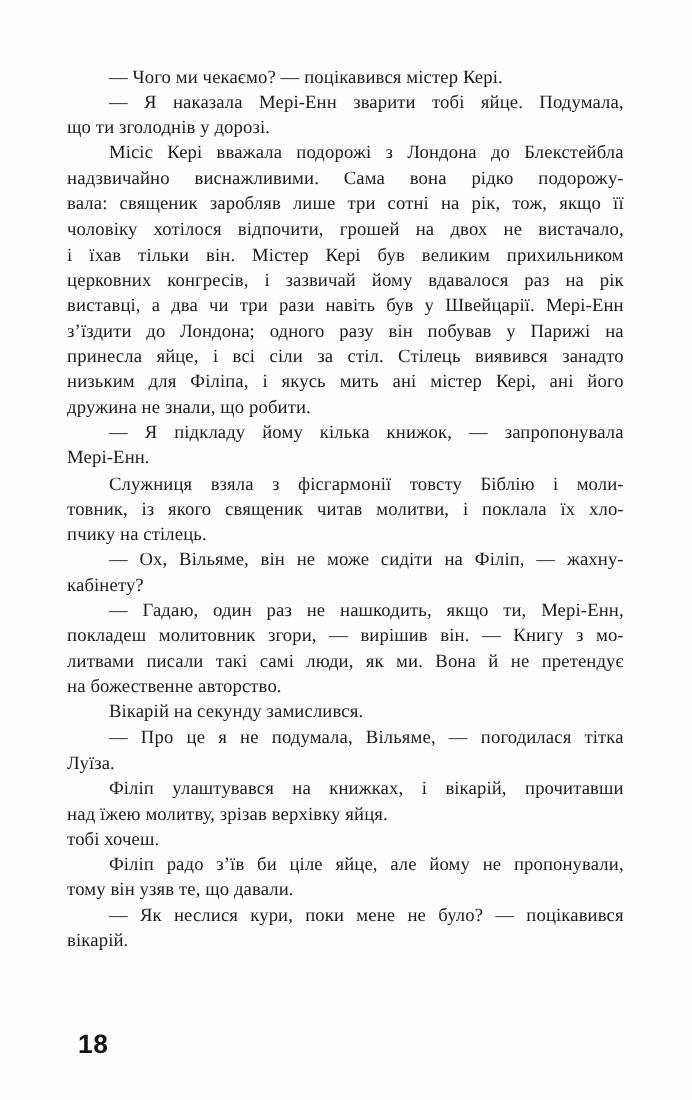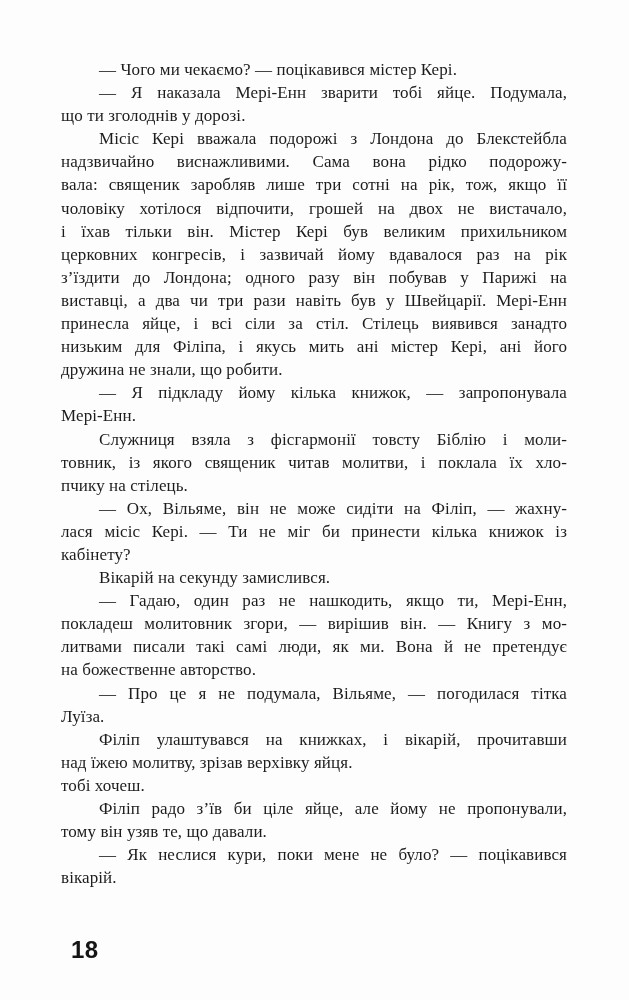--- a/index.html
+++ b/index.html
@@ -66,48 +66,47 @@
         <span class="line first">— Я наказала Мері-Енн зварити тобі яйце. Подумала,</span>
         <span class="line last">що ти зголоднів у дорозі.</span>
       </p>
       <p class="para">
         <span class="line first">Місіс Кері вважала подорожі з Лондона до Блекстейбла</span>
         <span class="line">надзвичайно виснажливими. Сама вона рідко подорожу-</span>
         <span class="line">вала: священик заробляв лише три сотні на рік, тож, якщо її</span>
         <span class="line">чоловіку хотілося відпочити, грошей на двох не вистачало,</span>
         <span class="line">і їхав тільки він. Містер Кері був великим прихильником</span>
         <span class="line">церковних конгресів, і зазвичай йому вдавалося раз на рік</span>
+        <span class="line">виставці, а два чи три рази навіть був у Швейцарії. Мері-Енн</span>
         <span class="line">з’їздити до Лондона; одного разу він побував у Парижі на</span>
-        <span class="line">виставці, а два чи три рази навіть був у Швейцарії. Мері-Енн</span>
         <span class="line">принесла яйце, і всі сіли за стіл. Стілець виявився занадто</span>
         <span class="line">низьким для Філіпа, і якусь мить ані містер Кері, ані його</span>
         <span class="line last">дружина не знали, що робити.</span>
       </p>
       <p class="para">
         <span class="line first">— Я підкладу йому кілька книжок, — запропонувала</span>
         <span class="line last">Мері-Енн.</span>
       </p>
       <p class="para">
         <span class="line first">Служниця взяла з фісгармонії товсту Біблію і моли-</span>
         <span class="line">товник, із якого священик читав молитви, і поклала їх хло-</span>
         <span class="line last">пчику на стілець.</span>
       </p>
       <p class="para">
         <span class="line first">— Ох, Вільяме, він не може сидіти на Філіп, — жахну-</span>
-        <span class="line">лася місіс Кері. — Ти не міг би принести кілька книжок із</span>
         <span class="line last">кабінету?</span>
-      </p>
-      <p class="para">
-        <span class="line first last">Вікарій на секунду замислився.</span>
       </p>
       <p class="para">
         <span class="line first">— Гадаю, один раз не нашкодить, якщо ти, Мері-Енн,</span>
         <span class="line">покладеш молитовник згори, — вирішив він. — Книгу з мо-</span>
         <span class="line">литвами писали такі самі люди, як ми. Вона й не претендує</span>
         <span class="line last">на божественне авторство.</span>
+      </p>
+      <p class="para">
+        <span class="line first last">Вікарій на секунду замислився.</span>
       </p>
       <p class="para">
         <span class="line first">— Про це я не подумала, Вільяме, — погодилася тітка</span>
         <span class="line last">Луїза.</span>
       </p>
       <p class="para">
         <span class="line first">Філіп улаштувався на книжках, і вікарій, прочитавши</span>
         <span class="line last">над їжею молитву, зрізав верхівку яйця.</span>
       </p>
       <p class="para">

